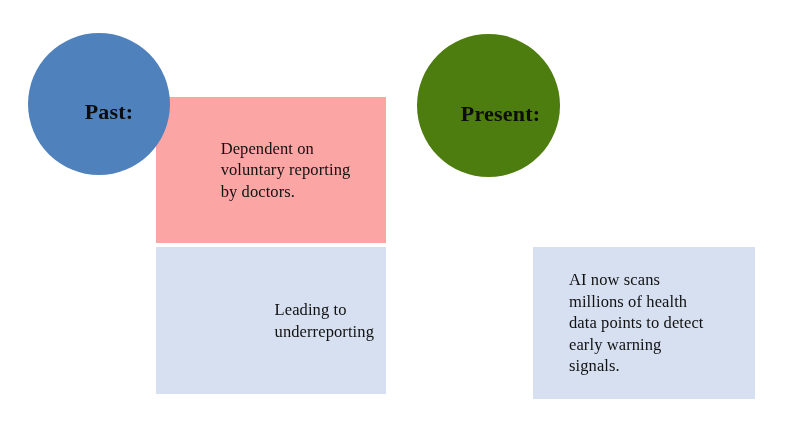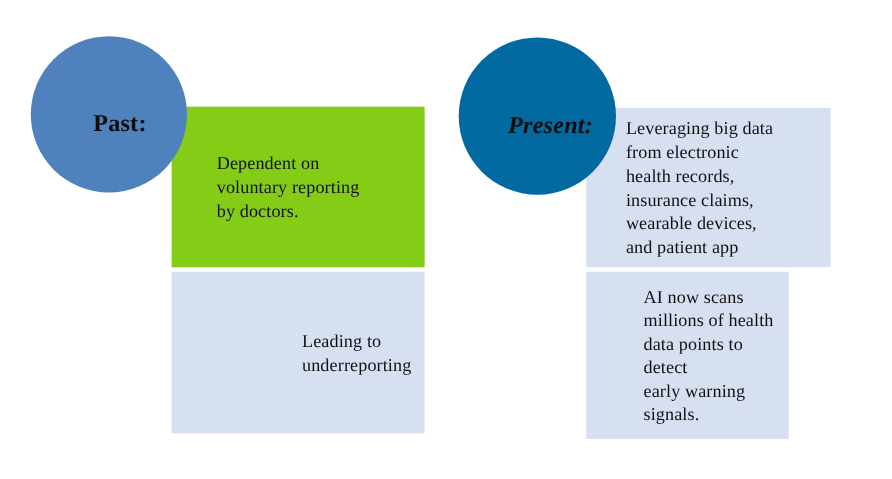--- a/index.html
+++ b/index.html
@@ -63,24 +63,24 @@
     top: 98px;
     width: 222px;
     height: 145px;
     background: #d7e0f1;
     padding-left: 36px;
     padding-right: 8px;
   }
   #box-present-bottom {
     left: 533px;
     top: 247px;
-    width: 184px;
+    width: 222px;
     height: 152px;
     background: #d7e0f1;
-    padding-left: 52px;
+    padding-left: 36px;
     padding-right: 8px;
   }
 
   
   .circle {
     position: absolute;
     border-radius: 50%;
     display: flex;
     align-items: center;
     justify-content: center;
@@ -112,49 +112,41 @@
   }
   #circle-present .circle-label {
     transform: translate(12px, 8px);
   }
 </style>
 </head>
 <body style="background: rgb(255, 255, 255);">
 
 <div id="canvas">
 
-  <div class="text-box" id="box-past-top" style="background: #84cc16;">
+  <div class="text-box" id="box-past-top" style="background: #fca5a5; justify-content: center;">
     <div class="box-text">Dependent on
 voluntary reporting
 by doctors.</div>
   </div>
 
   <div class="text-box" id="box-past-bottom" style="background: rgb(215, 224, 241);">
     <div class="box-text">Leading to
 underreporting</div>
   </div>
 
   <div class="circle" id="circle-past" style="background: rgb(79, 129, 189);">
     <span class="circle-label" style="color: rgb(13, 13, 13);">Past:</span>
   </div>
 
-  <div class="text-box" id="box-present-top" style="background: rgb(215, 224, 241);">
-    <div class="box-text">Leveraging big data
-from electronic
-health records,
-insurance claims,
-wearable devices,
-and patient app</div>
-  </div>
 
   <div class="text-box" id="box-present-bottom" style="background: rgb(215, 224, 241);">
     <div class="box-text">AI now scans
 millions of health
 data points to detect
 early warning
 signals.</div>
   </div>
 
-  <div class="circle" id="circle-present" style="background: #0369a1; font-style: italic;">
+  <div class="circle" id="circle-present" style="background: #4d7c0f;">
     <span class="circle-label" style="color: rgb(13, 13, 13);">Present:</span>
   </div>
 
 </div>
 
 </body></html>

